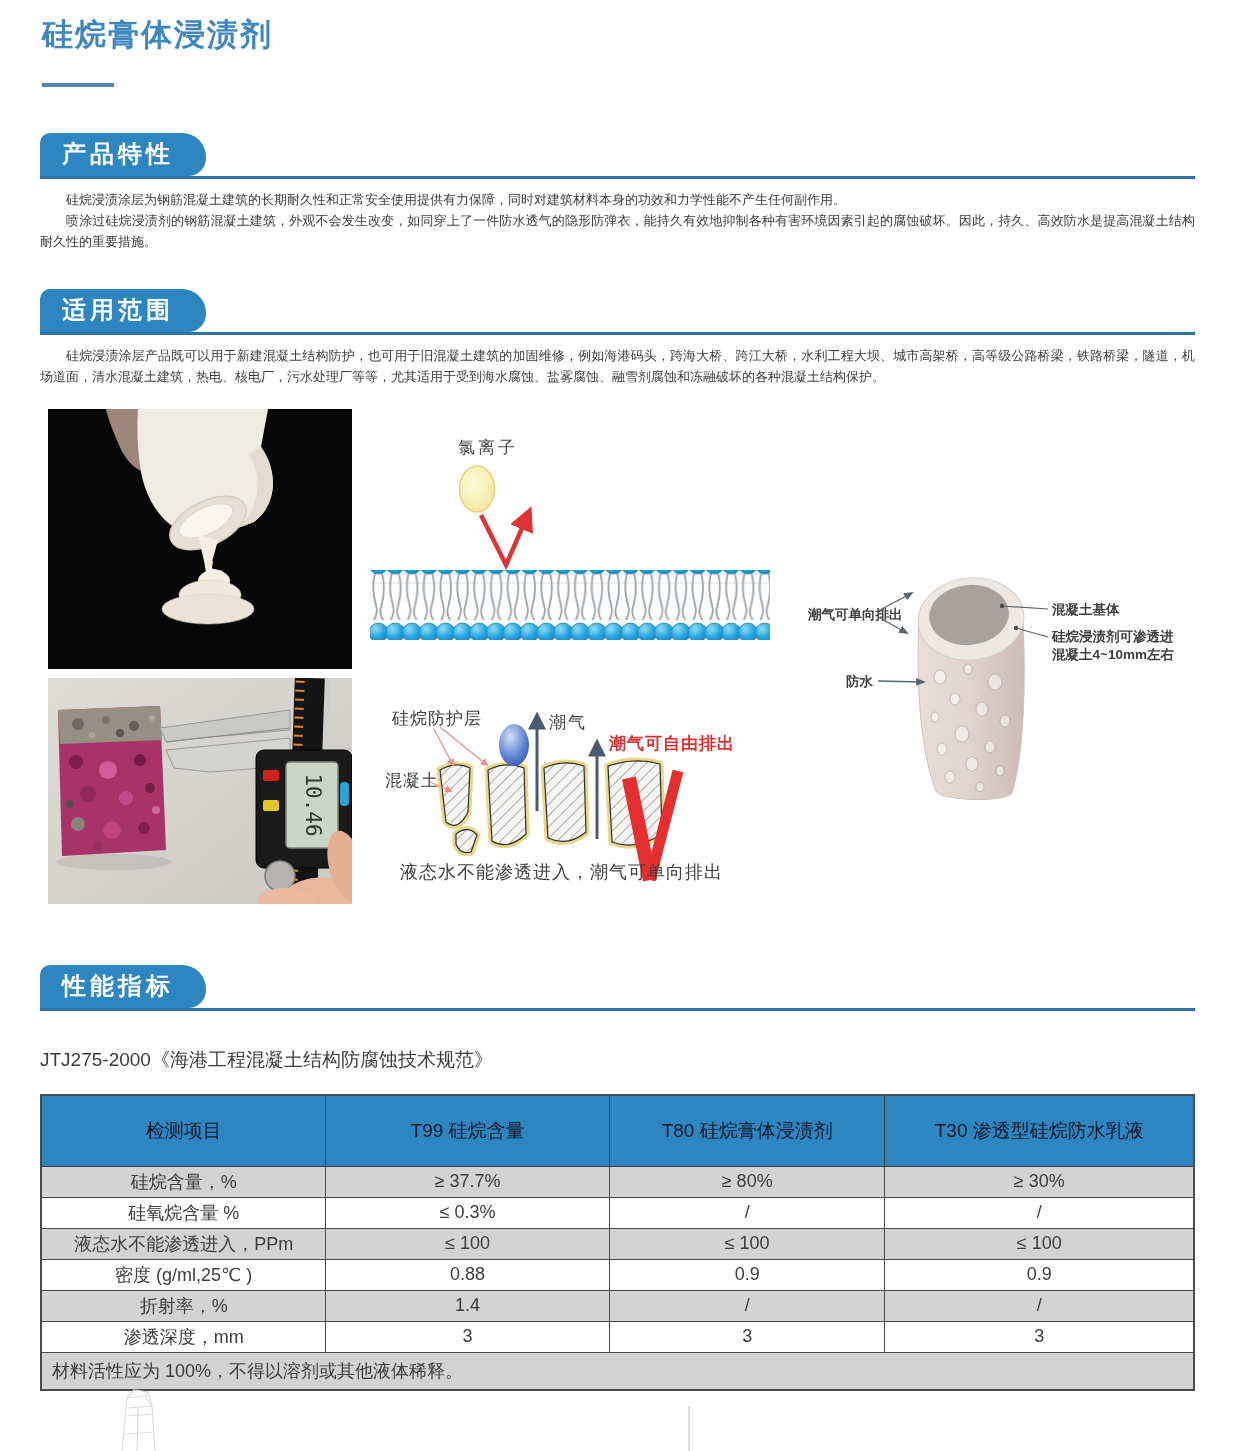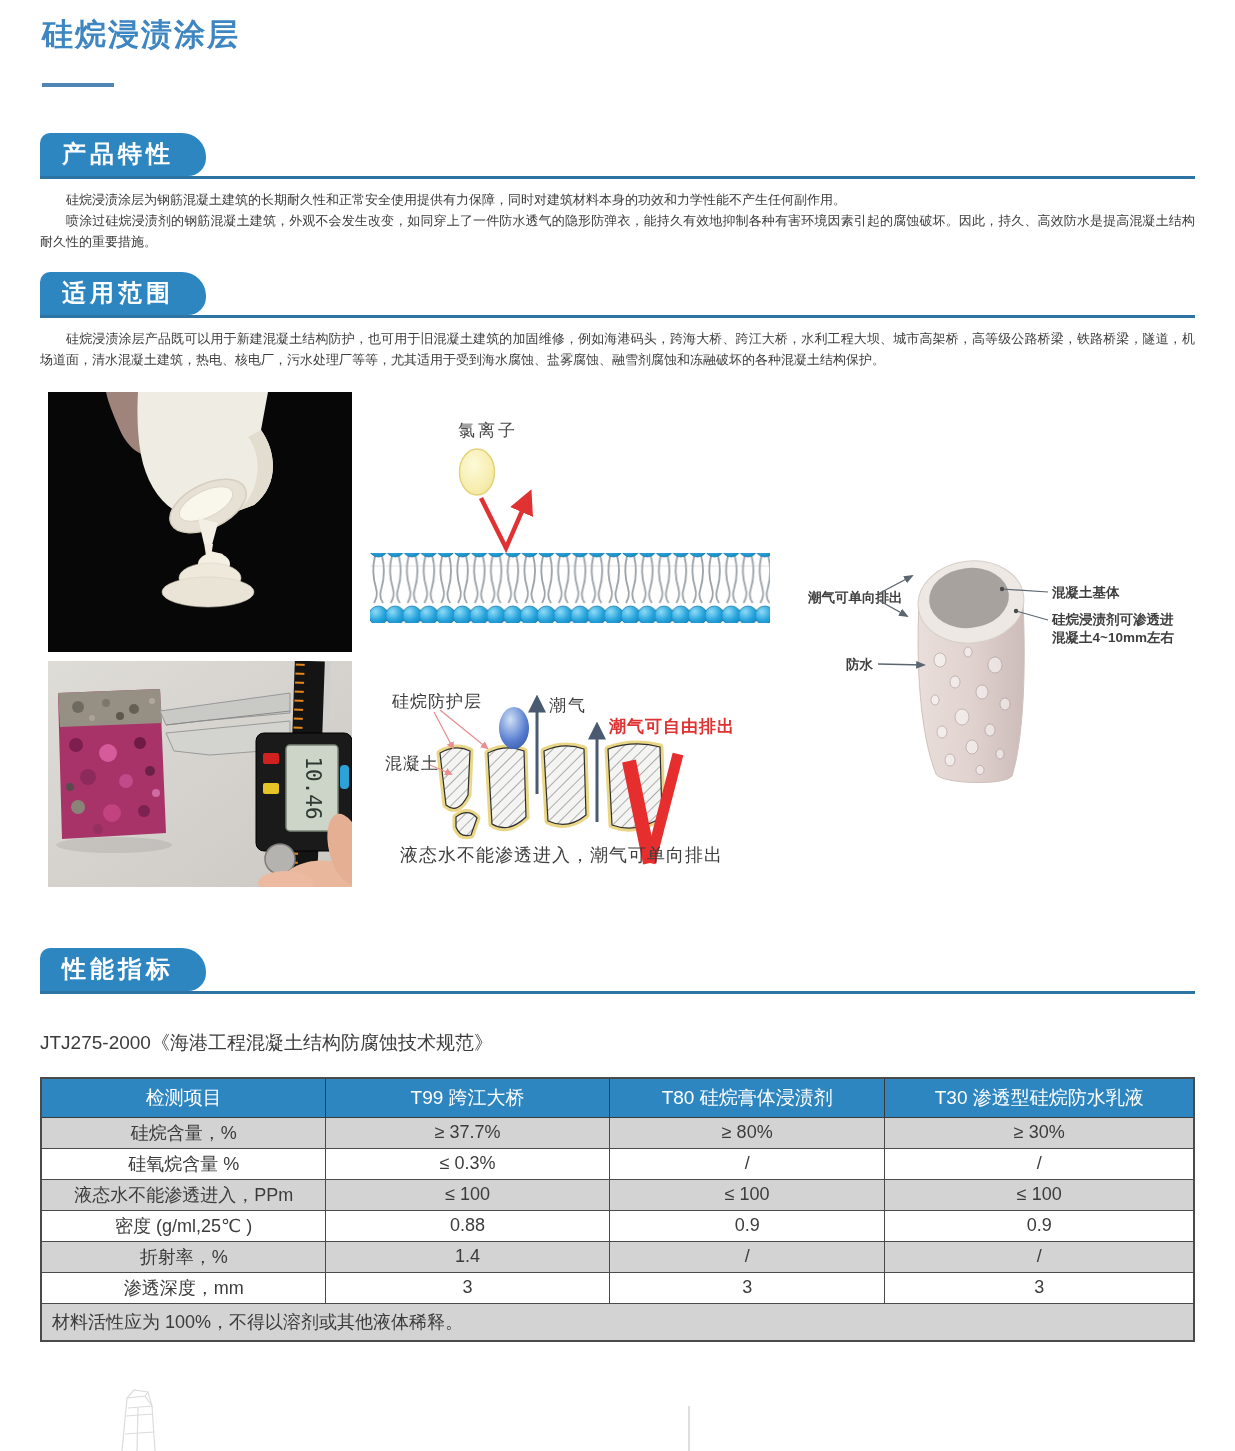--- a/index.html
+++ b/index.html
@@ -4,51 +4,51 @@
 <style>
   html,body{margin:0;padding:0;background:#ffffff;}
   .page{position:relative;width:1235px;height:1451px;background:#fff;overflow:hidden;
         font-family:"Liberation Sans","DejaVu Sans",sans-serif;color:#3a3a3a;}
   .content{position:absolute;left:40px;top:0;width:1155px;}
 
   .doc-title{margin:14px 0 0 2px;font-size:31px;font-weight:bold;color:#3e86c2;letter-spacing:2px;}
   .title-dash{width:72px;height:4px;background:#4f86b5;margin:27px 0 0 2px;}
 
   .section-bar{margin-top:46px;border-bottom:3px solid #2d74a3;line-height:0;}
-  .section-bar.scope{margin-top:19px;}
+  .section-bar.scope{margin-top:36px;}
   .section-bar.perf{margin-top:56px;}
   .section-tab{display:inline-block;background:#2e86c1;color:#fff;font-weight:bold;font-size:24px;
                line-height:1;padding:9px 32px 10px 22px;border-radius:10px 24px 18px 0;letter-spacing:4px;}
 
   .body-text{font-size:13px;line-height:1.63;color:#3c3c3c;margin:0;text-indent:2em;text-align:justify;}
   .para-block{margin-top:10px;}
 
   .figures{position:relative;margin-top:22px;height:500px;}
   .fig{position:absolute;}
   .fig svg{display:block;}
 
   .table-caption{margin-top:36px;text-align:left;font-size:19px;color:#3c3c3c;}
   table.spec{width:100%;margin-top:21px;border-collapse:collapse;border:2px solid #4a4a4a;
              font-size:18px;color:#3c3c3c;table-layout:fixed;}
-  table.spec th{background:#2e86c1;color:#ffffff;font-weight:normal;font-size:19px;
-                border:1px solid #3a3a3a;padding:6px 4px;}
+  table.spec th{background:#2e86c1;color:#0f172a;font-weight:normal;font-size:19px;
+                border:1px solid #3a3a3a;padding:22px 4px;}
   table.spec td{border:1px solid #4a4a4a;text-align:center;padding:3px 0;height:23px;}
   table.spec tbody tr:nth-child(odd) td{background:#d3d3d3;}
   table.spec tfoot td{background:#d3d3d3;text-align:left;padding:6px 10px;}
 
   .watermark-line{position:absolute;left:688px;top:1406px;width:2px;height:45px;background:#dedede;}
   .wm-tower{position:absolute;left:100px;top:1386px;}
 </style>
 </head>
 <body>
 
 <div class="page">
   <div class="content">
 
-    <h1 class="doc-title">硅烷浸渍涂层</h1>
+    <h1 class="doc-title">硅烷膏体浸渍剂</h1>
     <div class="title-dash"></div>
 
     <div class="section-bar">
       <span class="section-tab">产品特性</span>
     </div>
     <div class="para-block">
       <p class="body-text">硅烷浸渍涂层为钢筋混凝土建筑的长期耐久性和正常安全使用提供有力保障，同时对建筑材料本身的功效和力学性能不产生任何副作用。</p>
       <p class="body-text">喷涂过硅烷浸渍剂的钢筋混凝土建筑，外观不会发生改变，如同穿上了一件防水透气的隐形防弹衣，能持久有效地抑制各种有害环境因素引起的腐蚀破坏。因此，持久、高效防水是提高混凝土结构耐久性的重要措施。</p>
     </div>
 
@@ -298,21 +298,21 @@
     <table class="spec">
       <colgroup>
         <col style="width:24.7%">
           <col style="width:24.6%">
           <col style="width:23.9%">
           <col style="width:26.8%">
       </colgroup>
       <thead>
         <tr>
             <th>检测项目</th>
-            <th>T99 跨江大桥</th>
+            <th>T99 硅烷含量</th>
             <th>T80 硅烷膏体浸渍剂</th>
             <th>T30 渗透型硅烷防水乳液</th>
           </tr>
       </thead>
       <tbody>
           <tr>
             <td>硅烷含量，%</td>
             <td>≥ 37.7%</td>
             <td>≥ 80%</td>
             <td>≥ 30%</td>

